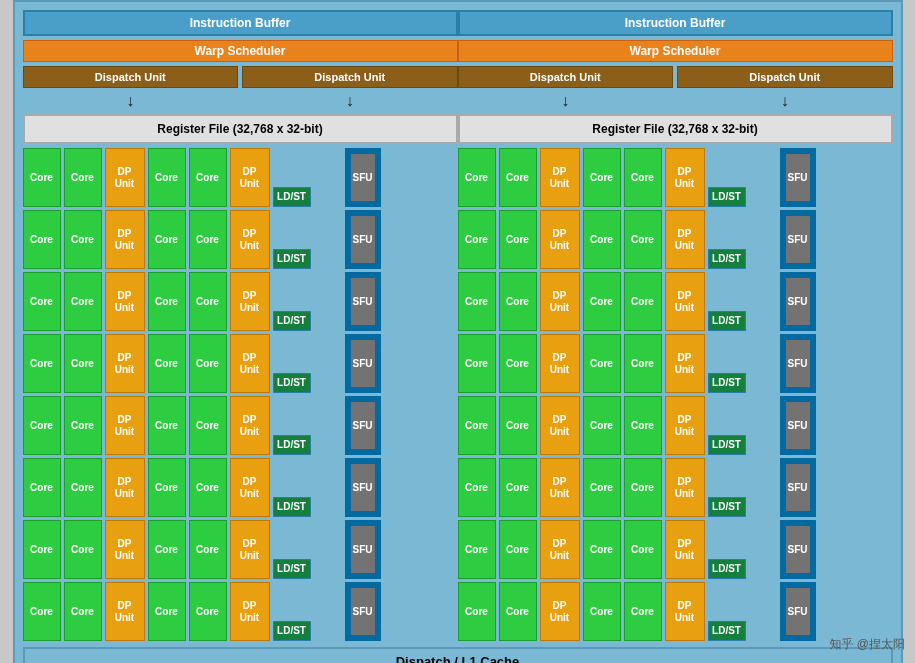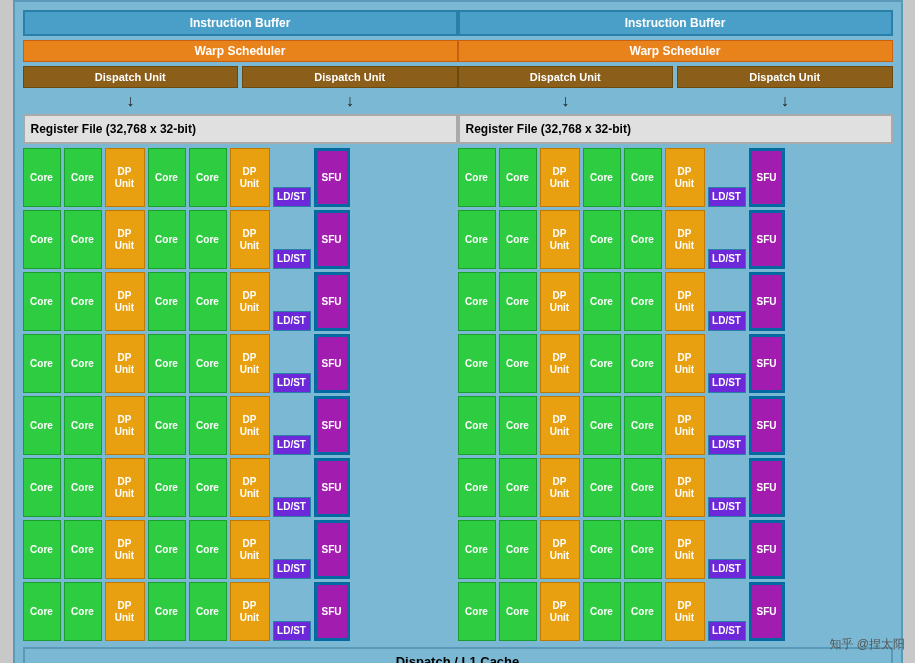--- a/index.html
+++ b/index.html
@@ -76,21 +76,21 @@
       color: #fff;
       font-weight: bold;
     }
     .dispatch-wrapper {
       display: flex;
       flex-direction: column;
     }
     .register-file {
       background: #e0e0e0;
       border: 2px solid #aaa;
-      text-align: left;
+      text-align: center;
       padding: 6px;
       font-size: 12px;
       font-weight: bold;
       color: #000;
     }
     .cores-grid {
       display: flex;
       flex-direction: column;
       gap: 3px;
     }
@@ -115,29 +115,30 @@
       background: #2ecc40;
       border: 1px solid #1a9e2e;
       min-width: 38px;
     }
     .cell-dp {
       background: #e8a010;
       border: 1px solid #c07800;
       min-width: 40px;
     }
     .cell-ldst {
-      background: #6d28d9;
+      background: #15803d;
       border: 1px solid #2a7fa8;
       min-width: 38px;
       margin-top: 39px;
     }
     .cell-sfu {
-      background: #a21caf;
-      border: 3px solid #0369a1;
+      background: #737373;
+      border: 6px solid #0369a1;
       min-width: 36px;
+      margin-left: 31px;
     }
     .bottom-section {
       margin-top: 6px;
     }
     .texture-l1 {
       background: #7ab8d4;
       border: 2px solid #5a9ab8;
       text-align: center;
       padding: 5px;
       font-size: 13px;

